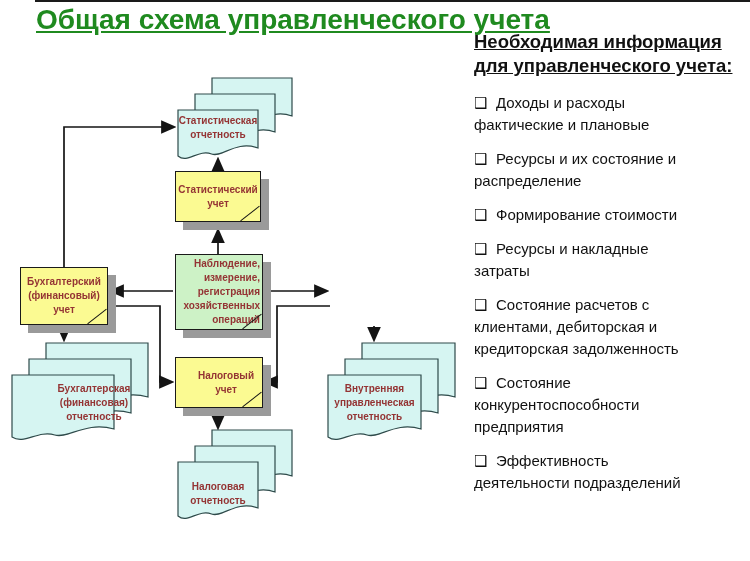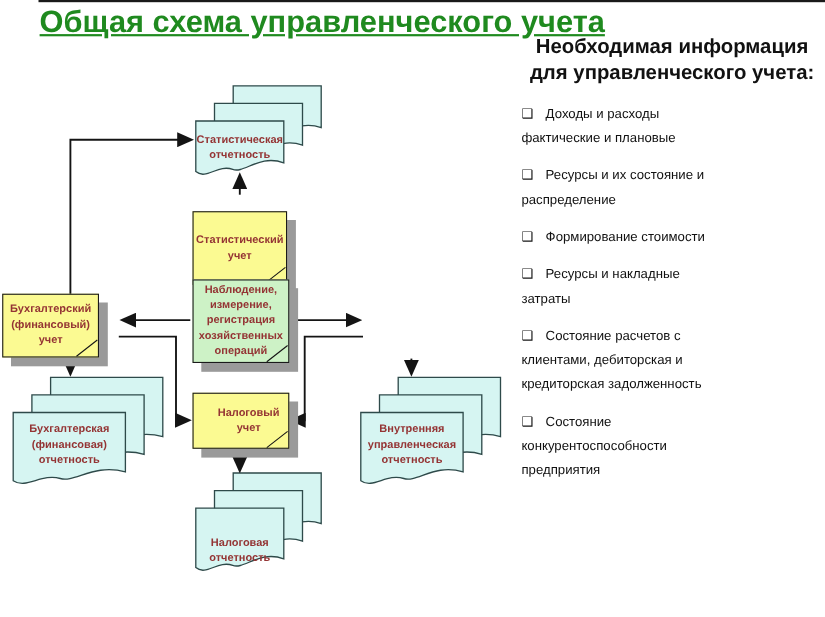--- a/index.html
+++ b/index.html
@@ -17,36 +17,36 @@
   .diagram svg{position:absolute;left:0;top:0;z-index:0;}
   .doc{fill:var(--doc-cyan,#D6F5F2);stroke:#2E4A4A;stroke-width:1.2;}
   .conn{stroke:var(--line-black,#141414);stroke-width:1.7;fill:none;}
   .pbox{
     position:absolute;z-index:2;display:flex;align-items:center;justify-content:center;
     background:var(--box-yellow,#FBFA92);border:1.4px solid #1a1a1a;
     box-shadow:8px 8px 0 0 var(--shadow-gray,#9A9A9A);
     color:var(--box-text-maroon,#943434);font-weight:bold;font-size:10px;line-height:14px;
     text-align:center;padding:2px;box-sizing:border-box;
   }
-  .pbox.green{background:var(--box-green,#CDF2C6);}
+  .pbox.green{background:var(--box-green,#CDF2C6);text-align:right;}
   .pbox::after{
     content:"";position:absolute;right:-2px;bottom:7px;width:24px;height:0;
     border-top:1.5px solid #141414;transform:rotate(-38deg);
   }
   .doc-label{
-    position:absolute;z-index:2;display:flex;align-items:center;justify-content:center;
+    position:absolute;z-index:2;display:flex;justify-content:center;
     color:var(--box-text-maroon,#943434);font-weight:bold;font-size:10px;line-height:14px;
     text-align:center;pointer-events:none;
   }
   .info-panel{position:absolute;left:474px;top:30px;width:274px;}
   .info-heading{
     font-size:18.5px;font-weight:bold;line-height:24px;white-space:pre-line;
-    margin:0 0 14px 0;text-align:center;
+    text-decoration:underline;margin:0 0 14px 0;
   }
-  .info-list{list-style:none;margin:0;padding:0;font-size:12px;line-height:22px;}
+  .info-list{list-style:none;margin:0;padding:0;font-size:15px;line-height:22px;}
   .info-list li{margin:0 0 12px 0;}
   .blt{display:inline-block;width:22px;}
   .itxt{white-space:pre-line;}
 </style>
 </head>
 <body>
 
 <div class="top-rule"></div>
 
 <div class="page-title">Общая схема управленческого учета</div>
@@ -86,37 +86,37 @@
     <path class="conn" marker-end="url(#arr)" d="M218,255 L218,231"></path>
     <path class="conn" marker-end="url(#arr)" d="M173,291 L112,291"></path>
     <path class="conn" marker-end="url(#arr)" d="M264,291 L326,291"></path>
     <path class="conn" marker-end="url(#arr)" d="M64,326 L64,339"></path>
     <path class="conn" marker-end="url(#arr)" d="M374,326 L374,339"></path>
     <path class="conn" marker-end="url(#arr)" d="M108,306 L160,306 L160,382 L171,382"></path>
     <path class="conn" marker-end="url(#arr)" d="M330,306 L277,306 L277,382 L266,382"></path>
     <path class="conn" marker-end="url(#arr)" d="M218,408 L218,427"></path>
   </svg>
 
-  <div class="pbox" style="left:175px;top:192px;width:86px;height:67px;">
+  <div class="pbox" style="left:175px;top:171px;width:86px;height:51px;">
     <span>Статистический учет</span>
   </div>
   <div class="pbox green" style="left:175px;top:254px;width:88px;height:76px;">
     <span>Наблюдение, измерение, регистрация хозяйственных операций</span>
   </div>
-  <div class="pbox" style="left:2px;top:267px;width:88px;height:58px;align-items:center;">
+  <div class="pbox" style="left:20px;top:267px;width:88px;height:58px;align-items:center;">
     <span>Бухгалтерский (финансовый) учет</span>
   </div>
   <div class="pbox" style="left:175px;top:357px;width:88px;height:51px;padding-left:16px;">
     <span>Налоговый учет</span>
   </div>
 
   <div class="doc-label" style="left:180px;top:114px;width:76px;height:42px;">
     <span>Статистическая отчетность</span>
   </div>
-  <div class="doc-label" style="left:14px;top:382px;width:98px;height:46px;">
+  <div class="doc-label" style="left:14px;top:382px;width:98px;height:46px;padding-left:31px;">
     <span>Бухгалтерская (финансовая) отчетность</span>
   </div>
   <div class="doc-label" style="left:330px;top:382px;width:89px;height:46px;">
     <span>Внутренняя управленческая отчетность</span>
   </div>
   <div class="doc-label" style="left:180px;top:480px;width:76px;height:42px;">
     <span>Налоговая отчетность</span>
   </div>
 </div>
 
@@ -130,14 +130,16 @@
 распределение</span></li>
     <li><span class="blt">❑ </span><span class="itxt">Формирование стоимости</span></li>
     <li><span class="blt">❑ </span><span class="itxt">Ресурсы и накладные
 затраты</span></li>
     <li><span class="blt">❑ </span><span class="itxt">Состояние расчетов с
 клиентами, дебиторская и
 кредиторская задолженность</span></li>
     <li><span class="blt">❑ </span><span class="itxt">Состояние
 конкурентоспособности
 предприятия</span></li>
+    <li><span class="blt">❑ </span><span class="itxt">Эффективность
+деятельности подразделений</span></li>
   </ul>
 </div>
 
 </body></html>

